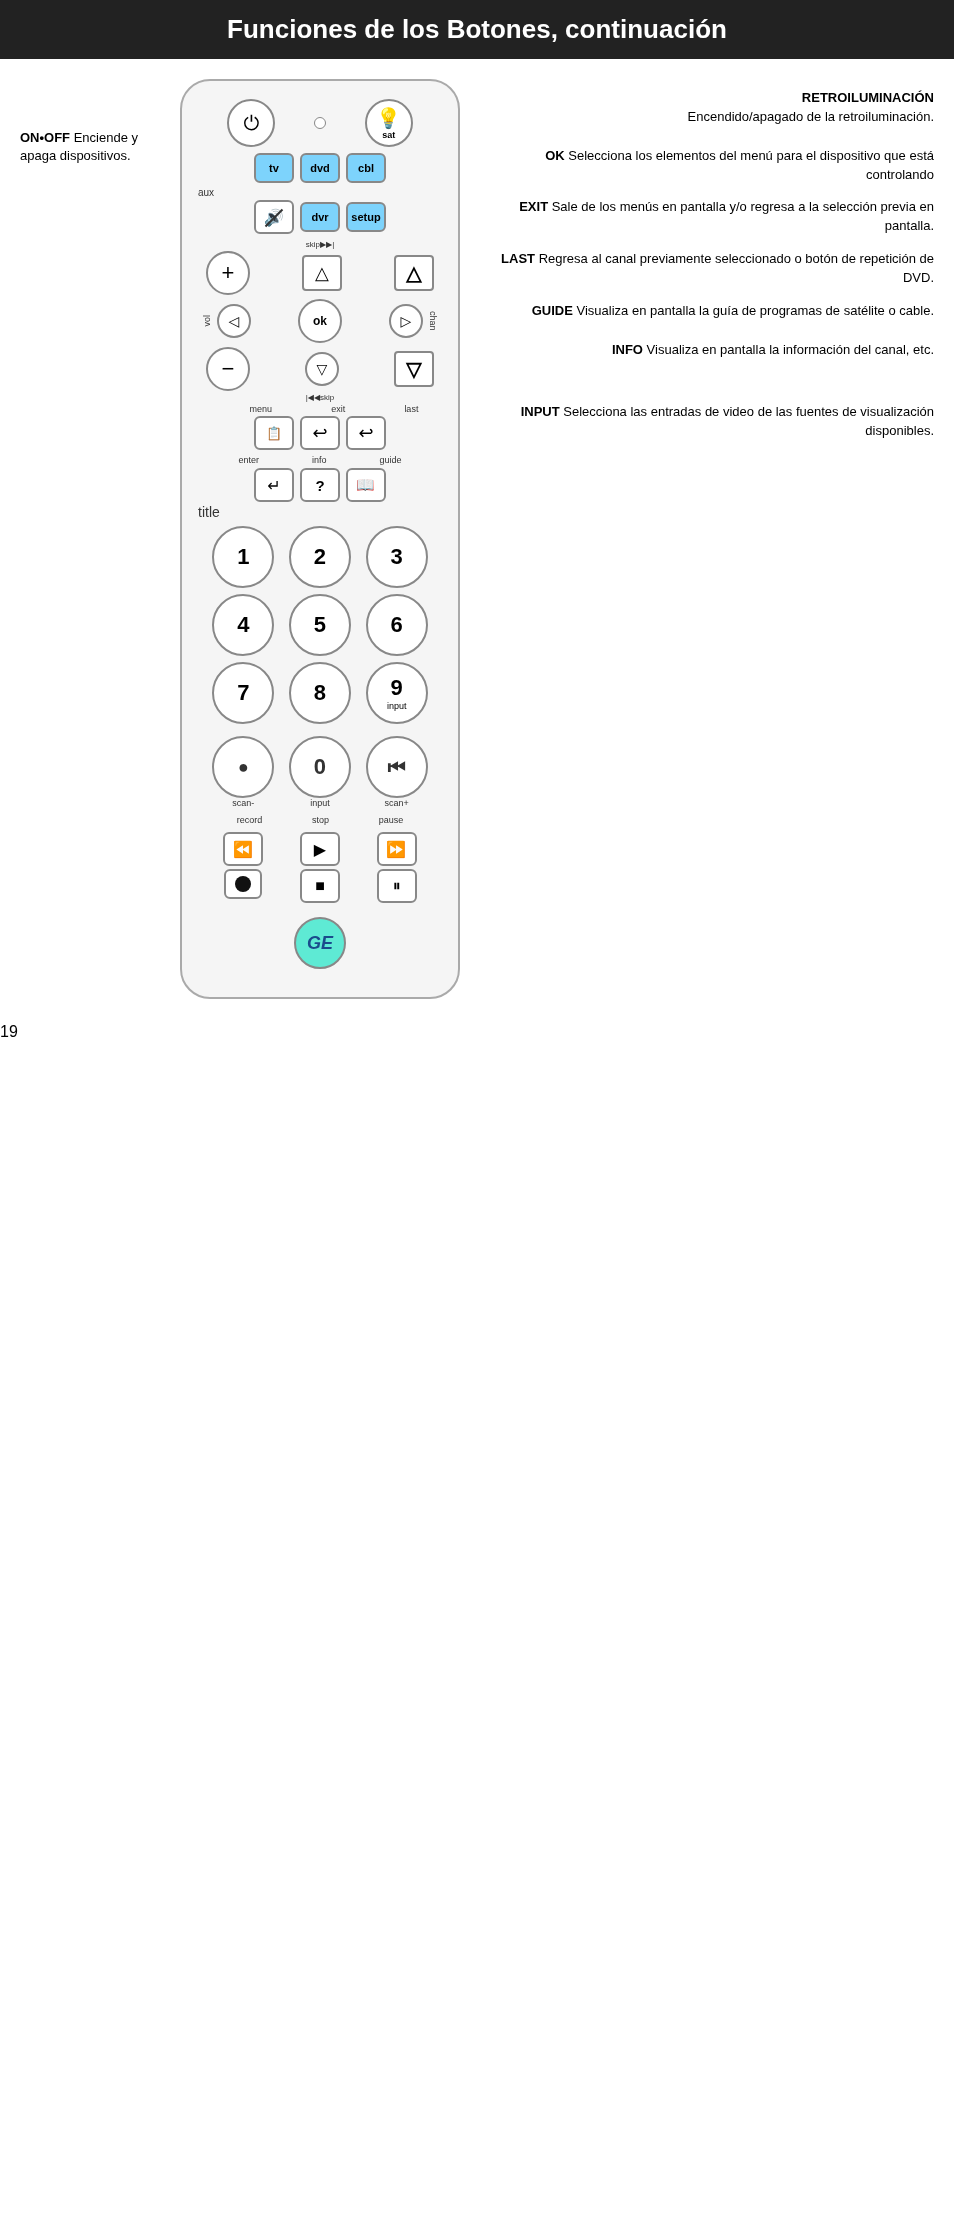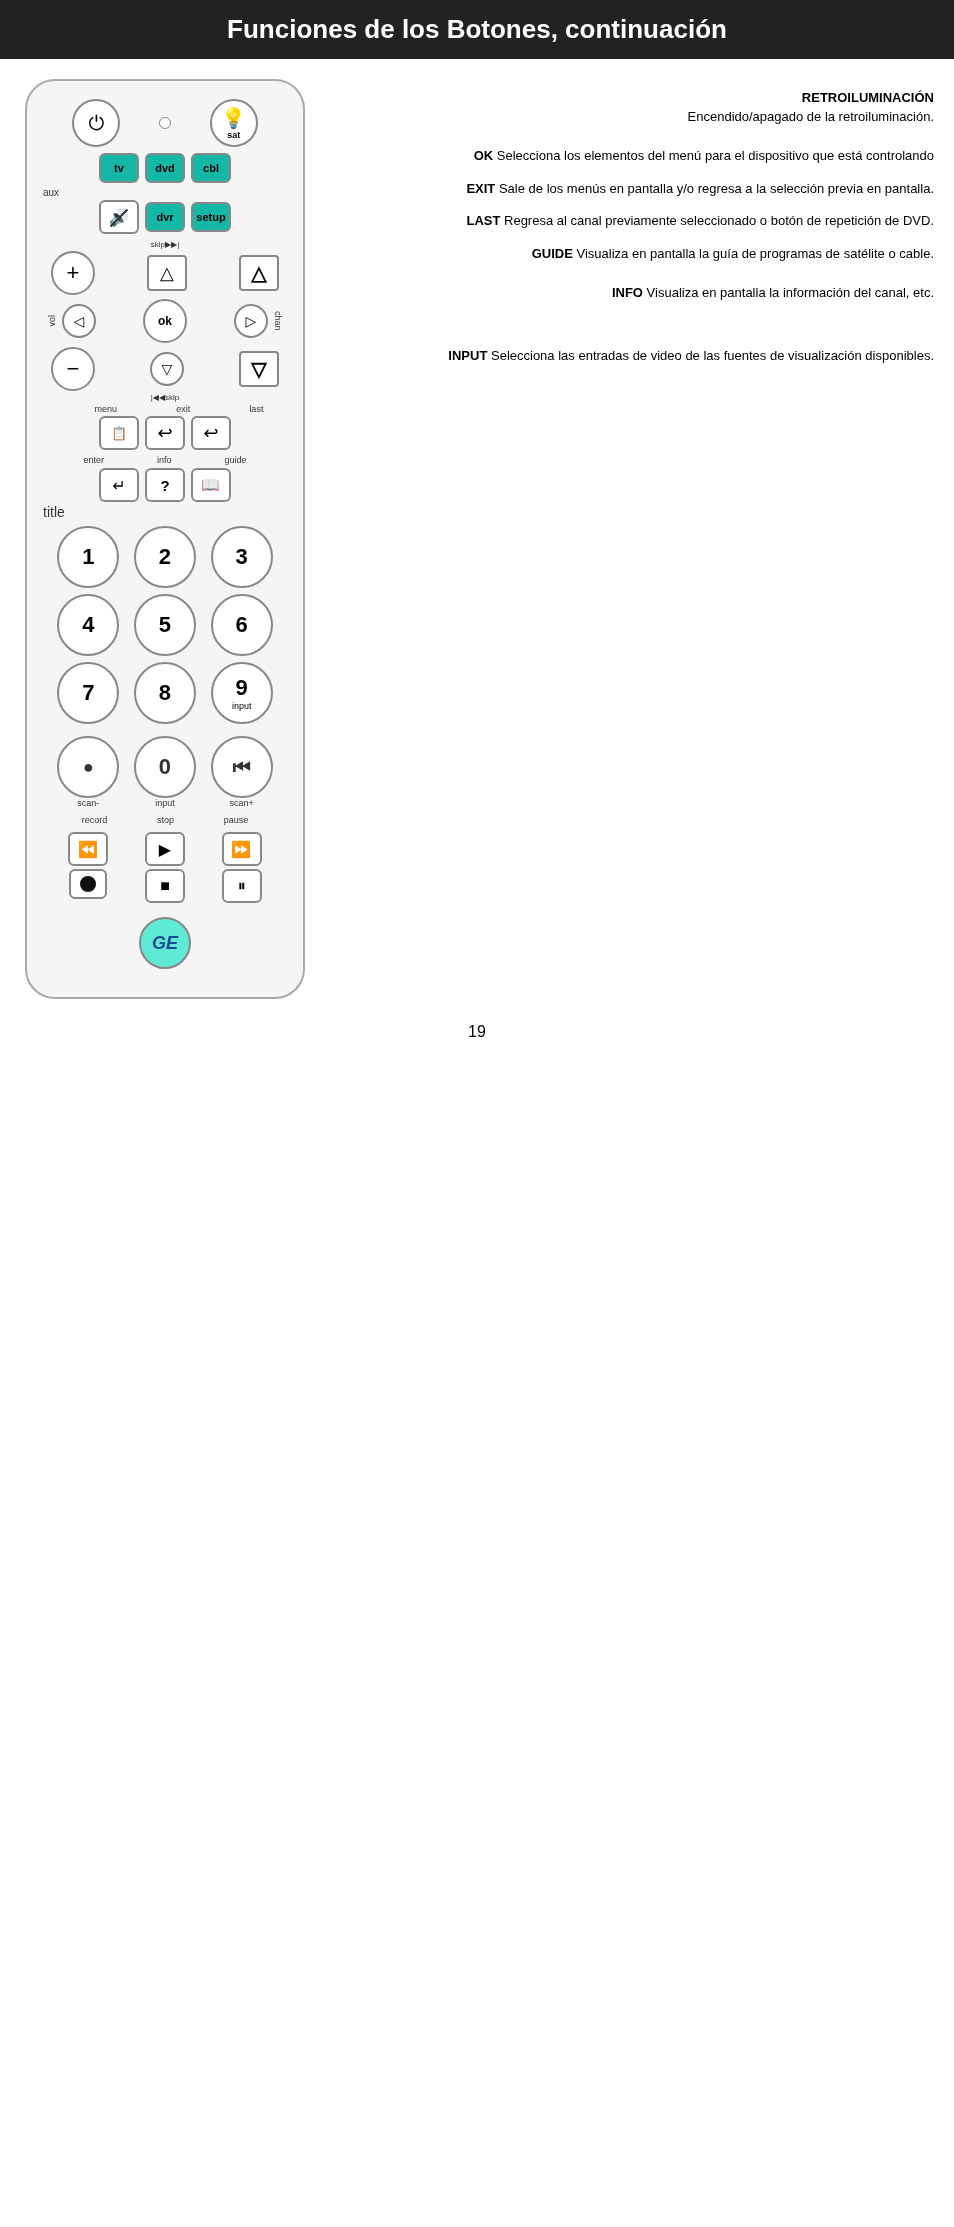--- a/index.html
+++ b/index.html
@@ -206,21 +206,21 @@
       margin: 10px auto 4px;
       font-size: 22px;
       font-weight: bold;
       font-style: italic;
       color: #1a4b8c;
       background: #5eead4;
     }
 
     
     .page-number {
-      text-align: center;
+      text-align: left;
       font-size: 16px;
       margin-top: 24px;
       padding-bottom: 20px;
     }
 
     .full-layout {
       display: flex;
       padding: 0 20px;
       gap: 0;
       position: relative;
@@ -275,21 +275,21 @@
       font-size: 22px; cursor: pointer; background: #fff;
     }
 
     .rect-btn-small {
       border-radius: 6px;
       padding: 3px 2px;
       min-width: 40px;
       height: 30px;
       font-size: 11px;
       font-weight: bold;
-      background: #14b8a6;
+      background: #7dd3fc;
       border: 2px solid #888;
       display: flex;
       align-items: center;
       justify-content: center;
       cursor: pointer;
     }
 
     .icon-btn {
       width: 40px; height: 34px;
       border-radius: 6px;
@@ -339,20 +339,25 @@
   </style>
 </head>
 <body>
 
 <div class="header">
   <span>Funciones de los Botones, continuación</span>
 </div>
 
 <div class="full-layout">
 
+  <div class="left-col">
+    <div style="margin-top:30px; line-height:1.4; font-size:13px;">
+      <strong>ON•OFF</strong><span> Enciende y apaga dispositivos.</span>
+    </div>
+  </div>
 
   <div class="center-col">
     <div class="remote">
 
       <div class="top-row mb6">
         <div class="power-btn">⏻</div>
         <div class="dot-btn"></div>
         <div class="light-btn">
           <span style="font-size:20px;">💡</span>
           <span class="sub-label">sat</span>

